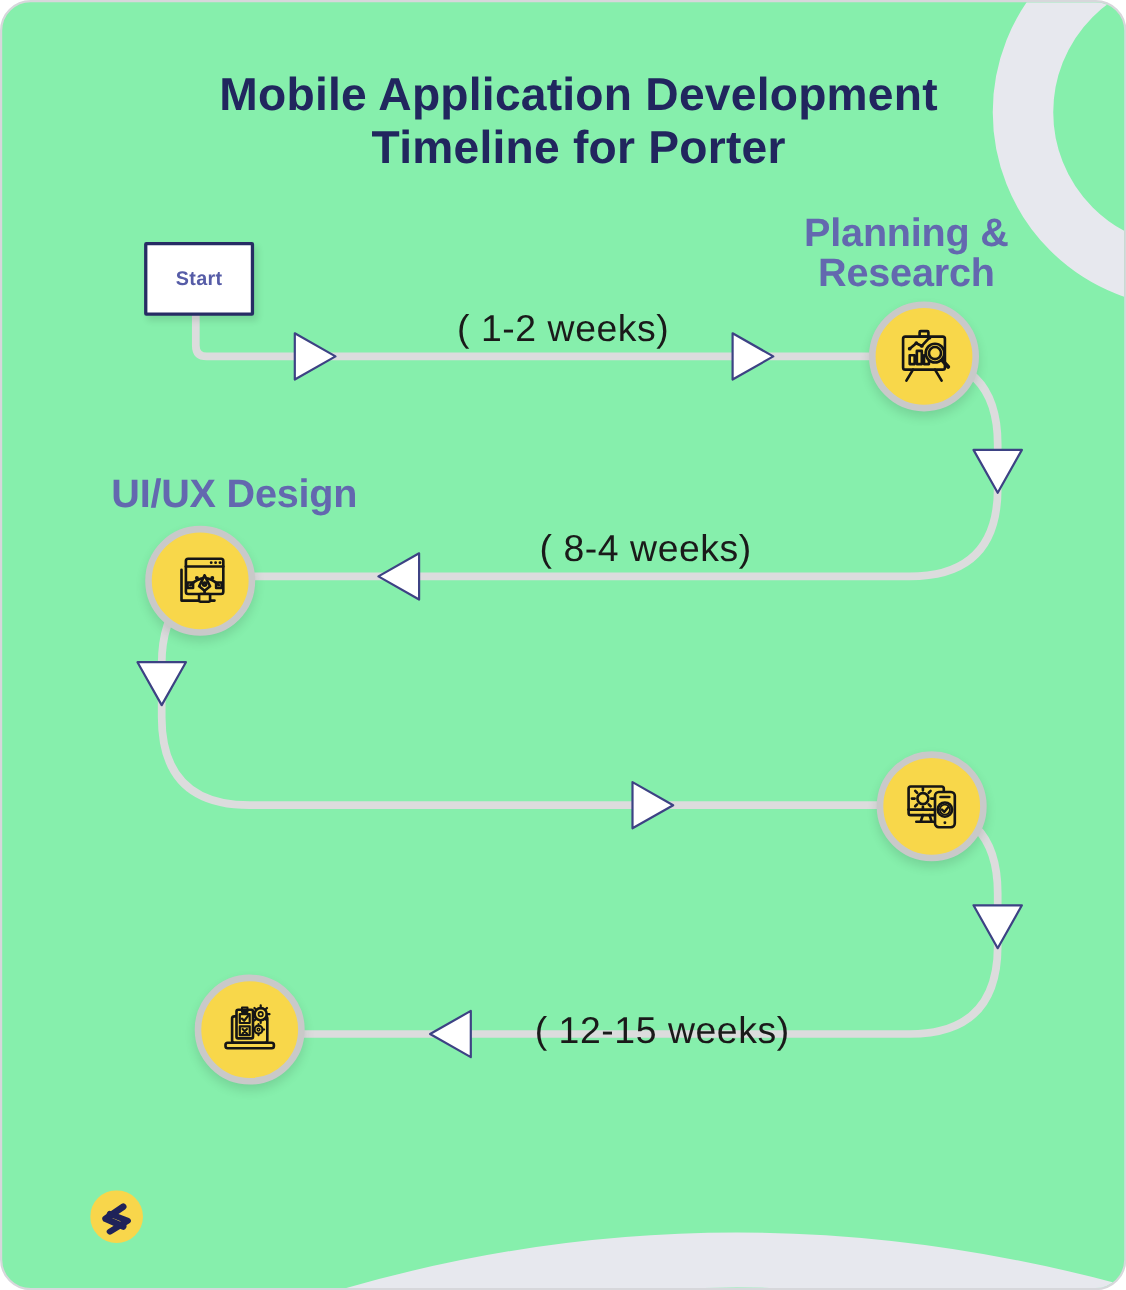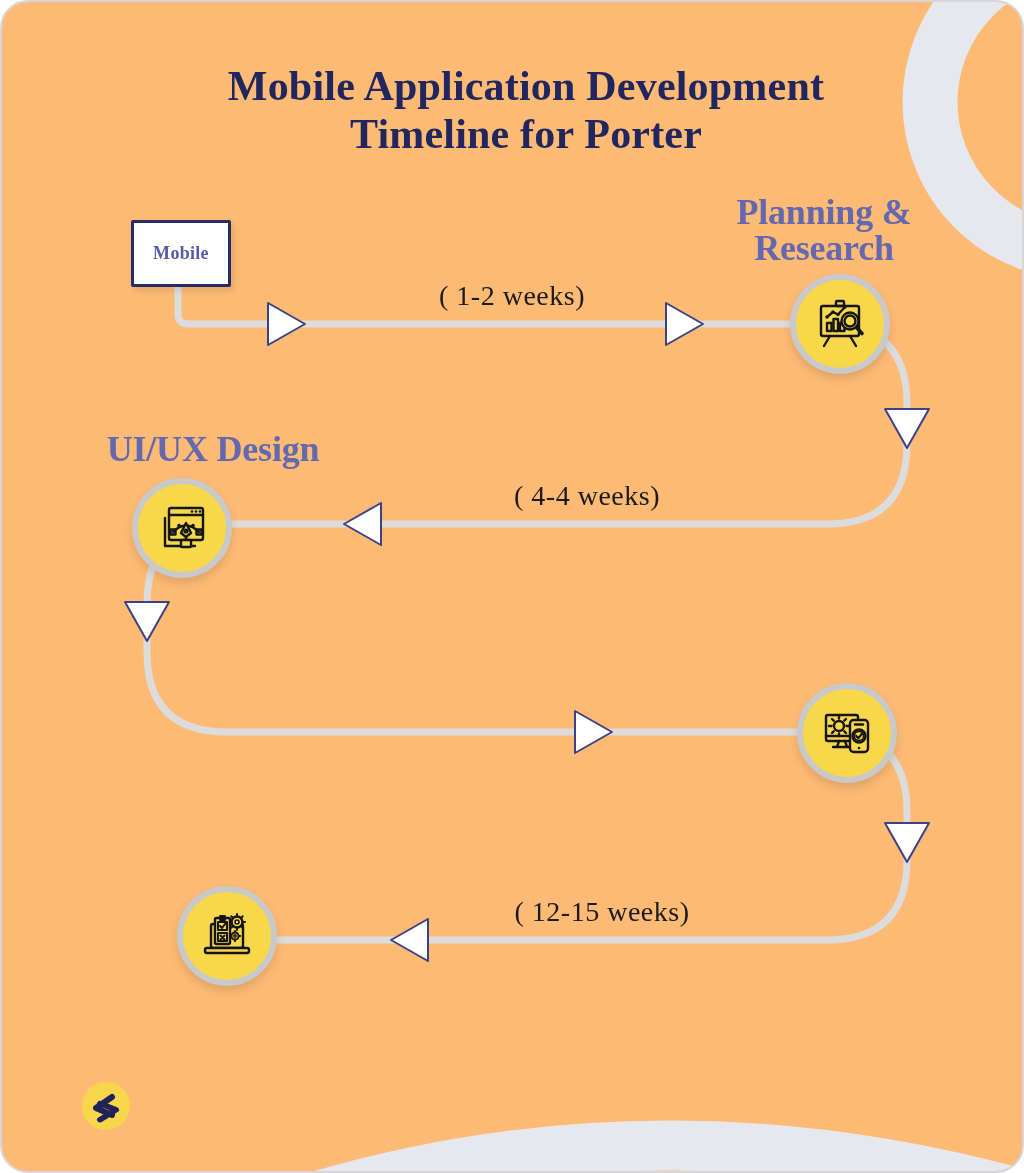--- a/index.html
+++ b/index.html
@@ -1,34 +1,34 @@
 <!DOCTYPE html>
 <html><head>
 <meta charset="utf-8">
 <style>
   html,body{margin:0;padding:0;background:#ffffff;}
   .canvas{
     position:relative;width:1020px;height:1169px;margin:0 auto;
-    background:#fdba74;border:2px solid #d7d7db;border-radius:28px;overflow:hidden;
-    font-family:Liberation Serif, serif;
+    background:#86efac;border:2px solid #d7d7db;border-radius:28px;overflow:hidden;
+    font-family:Liberation Sans, sans-serif;
   }
   .abs{position:absolute;left:0;top:0;}
   .title{
     position:absolute;left:524px;top:60px;transform:translateX(-50%);
     width:900px;text-align:center;white-space:pre-line;
     color:#21265e;font-size:42px;font-weight:800;line-height:1.15;letter-spacing:.2px;
   }
   .stage-title{
     position:absolute;transform:translateX(-50%);
     text-align:center;white-space:pre-line;
     color:#6368af;font-size:36px;font-weight:800;line-height:1.0;letter-spacing:-.2px;
   }
   .duration{
     position:absolute;transform:translateX(-50%);
-    color:#1a1a1a;font-size:28px;font-weight:500;letter-spacing:.5px;white-space:nowrap;
+    color:#1a1a1a;font-size:34px;font-weight:500;letter-spacing:.5px;white-space:nowrap;
   }
   .start-box{
     position:absolute;left:129px;top:218px;width:94px;height:61px;
     background:#ffffff;border:3px solid #272c64;border-radius:2px;
     display:flex;align-items:center;justify-content:center;
     color:#565ca7;font-size:18px;font-weight:800;letter-spacing:.3px;
     box-shadow:3px 4px 6px rgba(0,0,0,.10);
   }
   .stage-circle{
     position:absolute;width:100px;height:100px;box-sizing:border-box;
@@ -61,30 +61,30 @@
     <polygon class="tri" points="123,600 167,600 145,639"></polygon>
     <polygon class="tri" points="573,709 610,730 573,751"></polygon>
     <polygon class="tri" points="883,821 927,821 905,860"></polygon>
     <polygon class="tri" points="426,917 389,938 426,959"></polygon>
   </svg>
 
   <div class="title">Mobile Application Development
 Timeline for Porter</div>
 
   <div class="start-box">
-    <span>Mobile</span>
+    <span>Start</span>
   </div>
 
   <div class="stage-title" style="left:211px;top:429px">UI/UX Design</div>
   <div class="stage-title" style="left:822px;top:192px">Planning &amp;
 Research</div>
 
   <div class="duration" style="left:510px;top:278px">( 1-2 weeks)</div>
-  <div class="duration" style="left:585px;top:478px">( 4-4 weeks)</div>
-  <div class="duration" style="left:600px;top:894px">( 12-15 weeks)</div>
+  <div class="duration" style="left:585px;top:478px">( 8-4 weeks)</div>
+  <div class="duration" style="left:600px;top:916px">( 12-15 weeks)</div>
 
   <div class="stage-circle" style="left:788px;top:272px">
     <svg width="56" height="56" viewBox="0 0 56 56">
       <g stroke="#151515" stroke-width="2.4" fill="none" stroke-linecap="round" stroke-linejoin="round">
         <rect x="24" y="5" width="8" height="5" rx="1"></rect>
         <rect x="9" y="10" width="38" height="30" rx="2"></rect>
         <path d="M18 40 L12 50 M38 40 L44 50"></path>
         <rect x="15" y="27" width="4.5" height="8"></rect>
         <rect x="21.5" y="23" width="4.5" height="12"></rect>
         <rect x="28" y="27" width="4.5" height="8"></rect>

